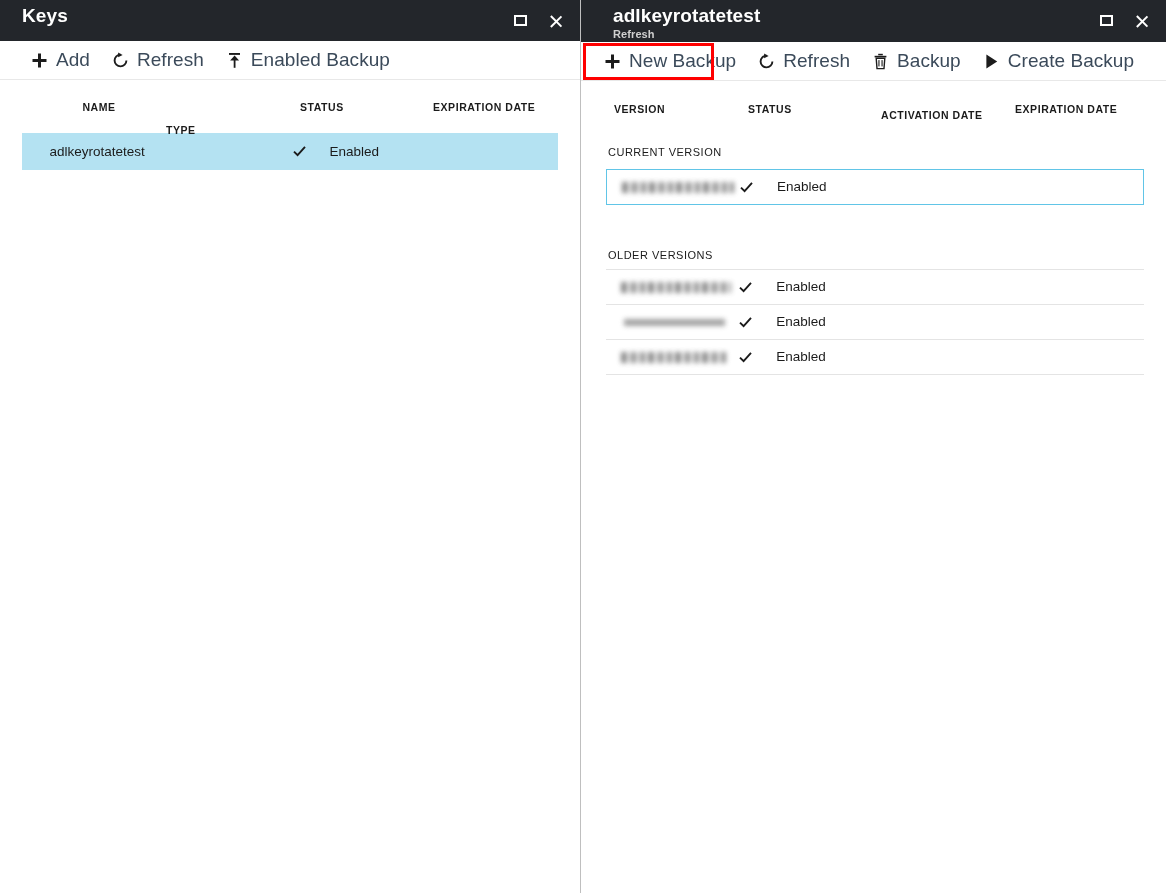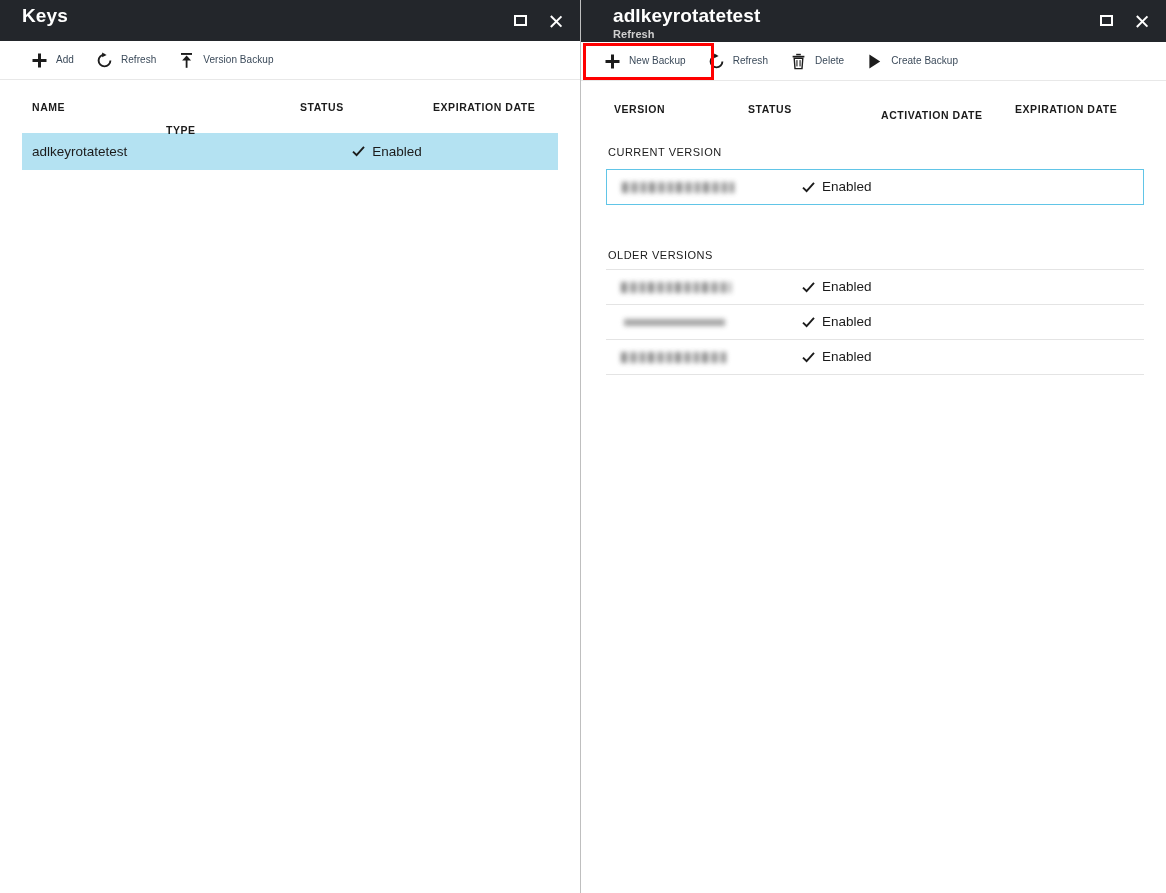--- a/index.html
+++ b/index.html
@@ -126,21 +126,21 @@
     align-items: center;
     height: 38px;
     padding: 0 11px;
     cursor: pointer;
     white-space: nowrap;
     background: transparent;
     border: none;
     box-sizing: border-box;
   }
   .cmd-label {
-    font-size: 10px;
+    font-size: 19px;
     color: #3b4a5a;
     line-height: 14px;
     margin-left: 8px;
     letter-spacing: 0.05px;
   }
   .cmd-ico {
     display: inline-flex;
     align-items: center;
     justify-content: center;
     width: 17px;
@@ -177,21 +177,21 @@
     font-size: 10.5px;
     font-weight: 700;
     color: #1b1b1b;
     letter-spacing: 0.55px;
     text-transform: uppercase;
     white-space: nowrap;
     box-sizing: border-box;
   }
 
   
-  .lc1 { width: 134px; }
+  .lc1 { width: 134px; text-align: center; }
   .lc2 { width: 134px; margin-top: 46px; }
   .lc3 { width: 133px; }
   .lc4 { width: 140px; }
 
   
   .rc1 { width: 134px; }
   .rc2 { width: 133px; }
   .rc3 { width: 134px; margin-top: 12px; }
   .rc4 { width: 140px; }
 
@@ -212,22 +212,21 @@
     font-size: 13.5px;
     color: #1b1b1b;
     line-height: 16px;
     white-space: nowrap;
     overflow: hidden;
     box-sizing: border-box;
   }
   .status-cell {
     display: flex;
     align-items: center;
-    gap: 7px;
-    justify-content: flex-end;
+    gap: 24px;
   }
   .check {
     display: inline-block;
     width: 13px;
     height: 13px;
     flex: none;
     color: #1b1b1b;
   }
   .check svg { display: block; }
 
@@ -341,21 +340,21 @@
       </div>
 
       <div class="cmd">
         <span class="cmd-ico">
           <svg width="17" height="17" viewBox="0 0 17 17" aria-hidden="true">
             <rect x="3" y="1" width="11" height="1.9" fill="currentColor"></rect>
             <rect x="7.7" y="6.3" width="1.8" height="9.5" fill="currentColor"></rect>
             <polygon points="8.6,3.6 13.1,8.4 4.1,8.4" fill="currentColor"></polygon>
           </svg>
         </span>
-        <span class="cmd-label">Version Backup</span>
+        <span class="cmd-label">Enabled Backup</span>
       </div>
 
     </div>
 
     <div class="grid">
 
       <div class="grid-head grid-head-left">
         <div class="col-head lc1">NAME</div>
         <div class="col-head lc2">TYPE</div>
         <div class="col-head lc3">STATUS</div>
@@ -419,21 +418,21 @@
       <div class="cmd">
         <span class="cmd-ico">
           <svg width="17" height="17" viewBox="0 0 17 17" aria-hidden="true">
             <rect x="6.2" y="0.8" width="4.6" height="1.5" fill="currentColor"></rect>
             <rect x="2.6" y="2.8" width="11.8" height="1.6" fill="currentColor"></rect>
             <path d="M4.2 5.2 h8.6 l-0.8 10.4 h-7 Z" fill="none" stroke="currentColor" stroke-width="1.4"></path>
             <rect x="6.4" y="7.1" width="1.1" height="6.3" fill="currentColor"></rect>
             <rect x="9.5" y="7.1" width="1.1" height="6.3" fill="currentColor"></rect>
           </svg>
         </span>
-        <span class="cmd-label">Delete</span>
+        <span class="cmd-label">Backup</span>
       </div>
 
       <div class="cmd">
         <span class="cmd-ico">
           <svg width="17" height="17" viewBox="0 0 17 17" aria-hidden="true">
             <polygon points="3.4,1.4 14.2,8.5 3.4,15.6" fill="currentColor"></polygon>
           </svg>
         </span>
         <span class="cmd-label">Create Backup</span>
       </div>

